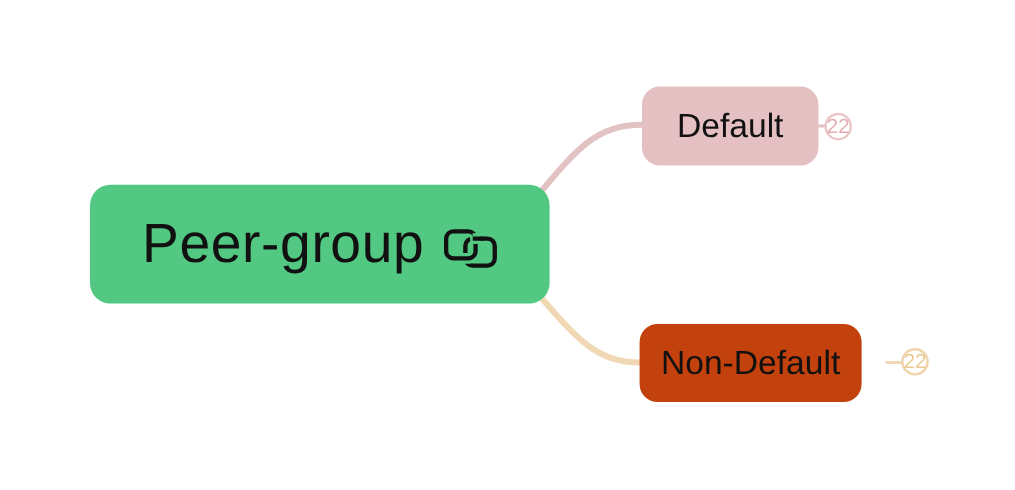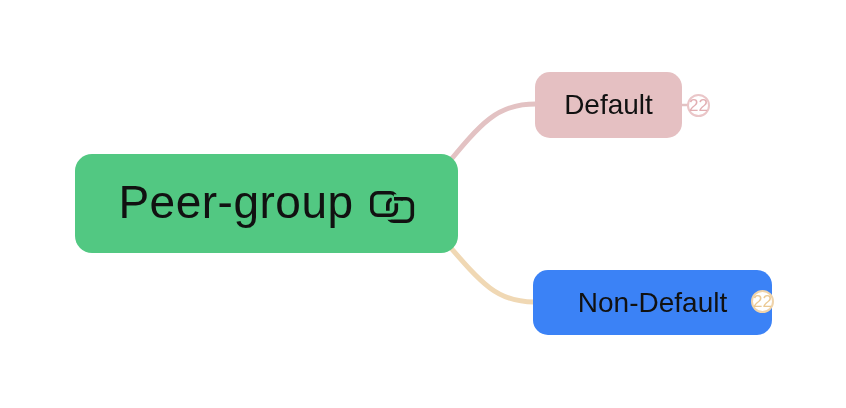--- a/index.html
+++ b/index.html
@@ -38,22 +38,22 @@
     border-radius: 15px;
     font-size: 28px;
   }
   .topic-default {
     left: 535px; top: 72px;
     width: 147px; height: 66px;
     background: #E5C0C2;
   }
   .topic-nondefault {
     left: 533px; top: 270px;
-    width: 239px; height: 65px;
-    background: #3b82f6;
+    width: 185px; height: 65px;
+    background: #c2410c;
   }
   .count-badge {
     position: absolute;
     width: 23px; height: 23px;
     border-radius: 50%;
     box-sizing: border-box;
     display: flex;
     align-items: center;
     justify-content: center;
     font-size: 17px;

